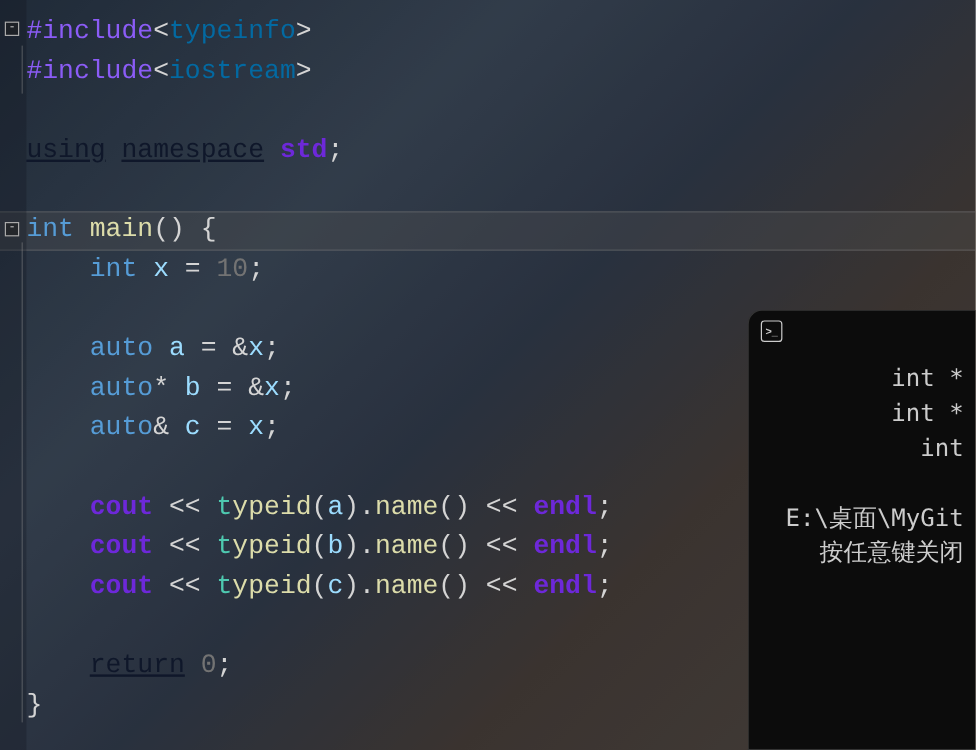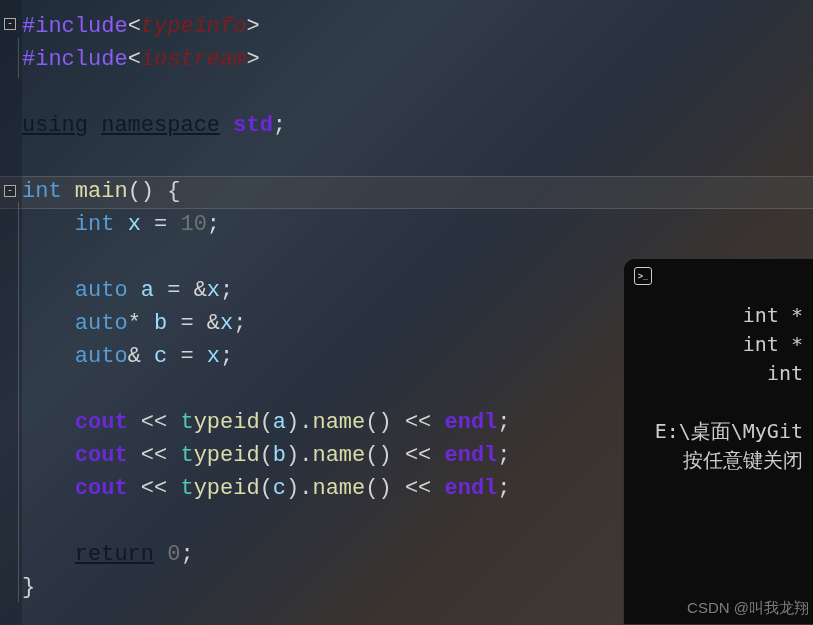--- a/index.html
+++ b/index.html
@@ -55,21 +55,21 @@
       position: absolute;
       left: 0;
       width: 100%;
       height: 33px;
       background: rgba(80, 80, 80, 0.35);
       border-top: 1px solid rgba(150,150,150,0.3);
       border-bottom: 1px solid rgba(150,150,150,0.3);
     }
     .k-preproc { color: #8b5cf6; }
     .k-sym { color: #d4d4d4; }
-    .k-header { color: #7f1d1d; font-style: italic; }
+    .k-header { color: #0369a1; }
     .k-keyword { color: #0f172a; text-decoration: underline; }
     .k-type { color: #569cd6; }
     .k-var { color: #9cdcfe; }
     .k-num { color: #737373; }
     .k-func { color: #dcdcaa; }
     .k-t { color: #4ec9b0; }
     .k-op { color: #d4d4d4; }
     .k-punc { color: #d4d4d4; }
     .k-white { color: #d4d4d4; }
     .k-id { color: #6d28d9; font-weight: bold; }
@@ -149,14 +149,13 @@
 <div class="terminal">
   <div class="terminal-title">
     <span class="terminal-icon">&gt;_</span>
   </div>
   <div class="terminal-body">int *
 int *
 int
 
 E:\桌面\MyGit
 按任意键关闭</div>
-  <div class="watermark">CSDN @叫我龙翔</div>
 </div>
 
 </body></html>

